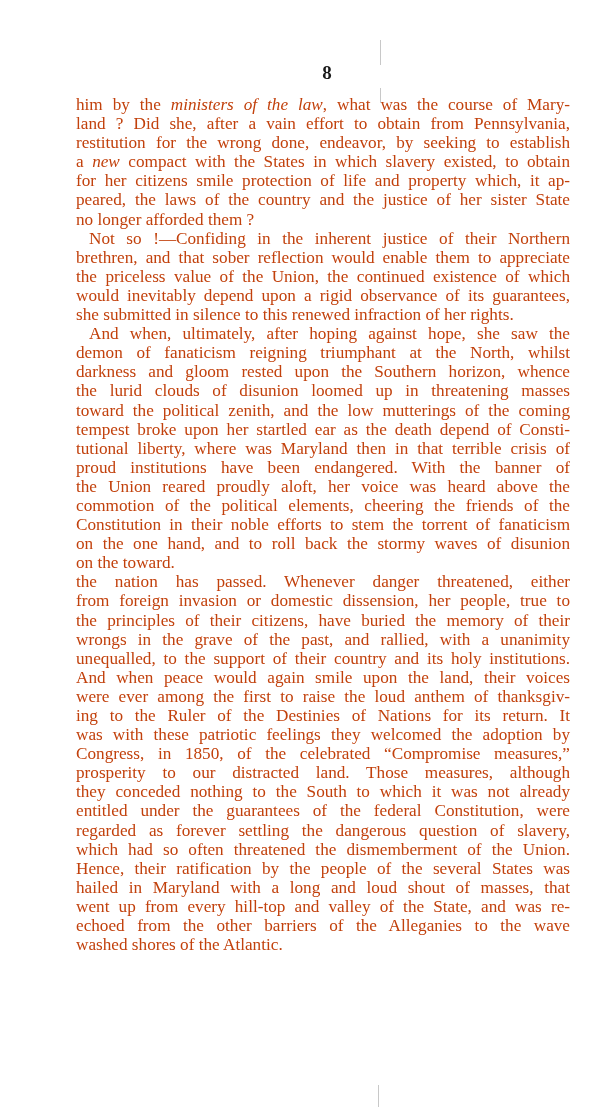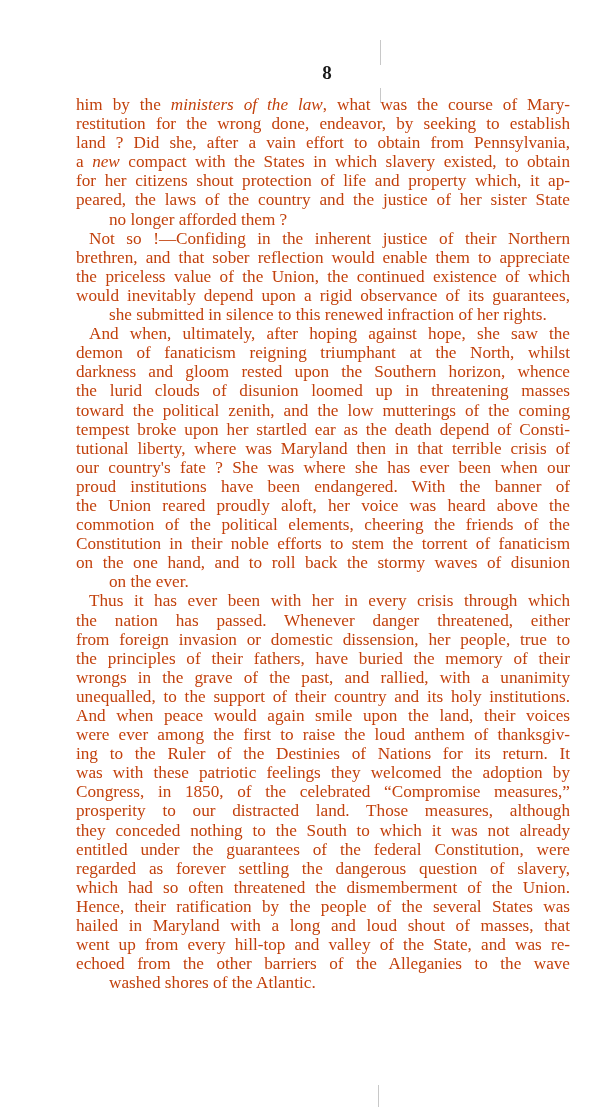--- a/index.html
+++ b/index.html
@@ -13,61 +13,59 @@
   .text-block {
     position: absolute; left: 76px; top: 95px; width: 494px;
     font-family: Liberation Serif, serif;
     font-size: 17.2px; color: #c2410c;
   }
   .line {
     display: block; height: 19.1px; line-height: 19.1px;
     white-space: nowrap;
     text-align: justify; text-align-last: justify;
   }
-  .line.last { text-align-last: left; margin-left: 33px; }
+  .line.last { text-align-last: left; }
   .line.indent { padding-left: 13px; }
   .seg-italic { font-style: italic; }
   .speck { position: absolute; background: #c8c8c8; width: 1px; }
 </style>
 </head>
 <body>
 
 <div class="page-number">8</div>
 
 <div class="text-block" id="text-block">
     <div class="line"><span>him by the </span><span class="seg-italic">ministers of the law</span><span>, what was the course of Mary-</span></div>
+    <div class="line"><span>land ?  Did she, after a vain effort to obtain from Pennsylvania,</span></div>
     <div class="line"><span>restitution for the wrong done, endeavor, by seeking to establish</span></div>
-    <div class="line"><span>land ?  Did she, after a vain effort to obtain from Pennsylvania,</span></div>
     <div class="line"><span>a </span><span class="seg-italic">new</span><span> compact with the States in which slavery existed, to obtain</span></div>
-    <div class="line"><span>for her citizens shout protection of life and property which, it ap-</span></div>
+    <div class="line"><span>for her citizens smile protection of life and property which, it ap-</span></div>
     <div class="line"><span>peared, the laws of the country and the justice of her sister State</span></div>
     <div class="line last"><span>no longer afforded them ?</span></div>
     <div class="line indent"><span>Not so !—Confiding in the inherent justice of their Northern</span></div>
     <div class="line"><span>brethren, and that sober reflection would enable them to appreciate</span></div>
     <div class="line"><span>the priceless value of the Union, the continued existence of which</span></div>
     <div class="line"><span>would inevitably depend upon a rigid observance of its guarantees,</span></div>
     <div class="line last"><span>she submitted in silence to this renewed infraction of her rights.</span></div>
     <div class="line indent"><span>And when, ultimately, after hoping against hope, she saw the</span></div>
     <div class="line"><span>demon of fanaticism reigning triumphant at the North, whilst</span></div>
     <div class="line"><span>darkness and gloom rested upon the Southern horizon, whence</span></div>
     <div class="line"><span>the lurid clouds of disunion loomed up in threatening masses</span></div>
     <div class="line"><span>toward the political zenith, and the low mutterings of the coming</span></div>
     <div class="line"><span>tempest broke upon her startled ear as the death depend of Consti-</span></div>
     <div class="line"><span>tutional liberty, where was Maryland then in that terrible crisis of</span></div>
-    <div class="line"><span>our country's fate ?  She was where she has ever been when our</span></div>
     <div class="line"><span>proud institutions have been endangered.  With the banner of</span></div>
     <div class="line"><span>the Union reared proudly aloft, her voice was heard above the</span></div>
     <div class="line"><span>commotion of the political elements, cheering the friends of the</span></div>
     <div class="line"><span>Constitution in their noble efforts to stem the torrent of fanaticism</span></div>
     <div class="line"><span>on the one hand, and to roll back the stormy waves of disunion</span></div>
-    <div class="line last"><span>on the ever.</span></div>
-    <div class="line indent"><span>Thus it has ever been with her in every crisis through which</span></div>
+    <div class="line last"><span>on the toward.</span></div>
     <div class="line"><span>the nation has passed.  Whenever danger threatened, either</span></div>
     <div class="line"><span>from foreign invasion or domestic dissension, her people, true to</span></div>
-    <div class="line"><span>the principles of their fathers, have buried the memory of their</span></div>
+    <div class="line"><span>the principles of their citizens, have buried the memory of their</span></div>
     <div class="line"><span>wrongs in the grave of the past, and rallied, with a unanimity</span></div>
     <div class="line"><span>unequalled, to the support of their country and its holy institutions.</span></div>
     <div class="line"><span>And when peace would again smile upon the land, their voices</span></div>
     <div class="line"><span>were ever among the first to raise the loud anthem of thanksgiv-</span></div>
     <div class="line"><span>ing to the Ruler of the Destinies of Nations for its return.  It</span></div>
     <div class="line"><span>was with these patriotic feelings they welcomed the adoption by</span></div>
     <div class="line"><span>Congress, in 1850, of the celebrated “Compromise measures,”</span></div>
     <div class="line"><span>prosperity to our distracted land.  Those measures, although</span></div>
     <div class="line"><span>they conceded nothing to the South to which it was not already</span></div>
     <div class="line"><span>entitled under the guarantees of the federal Constitution, were</span></div>

